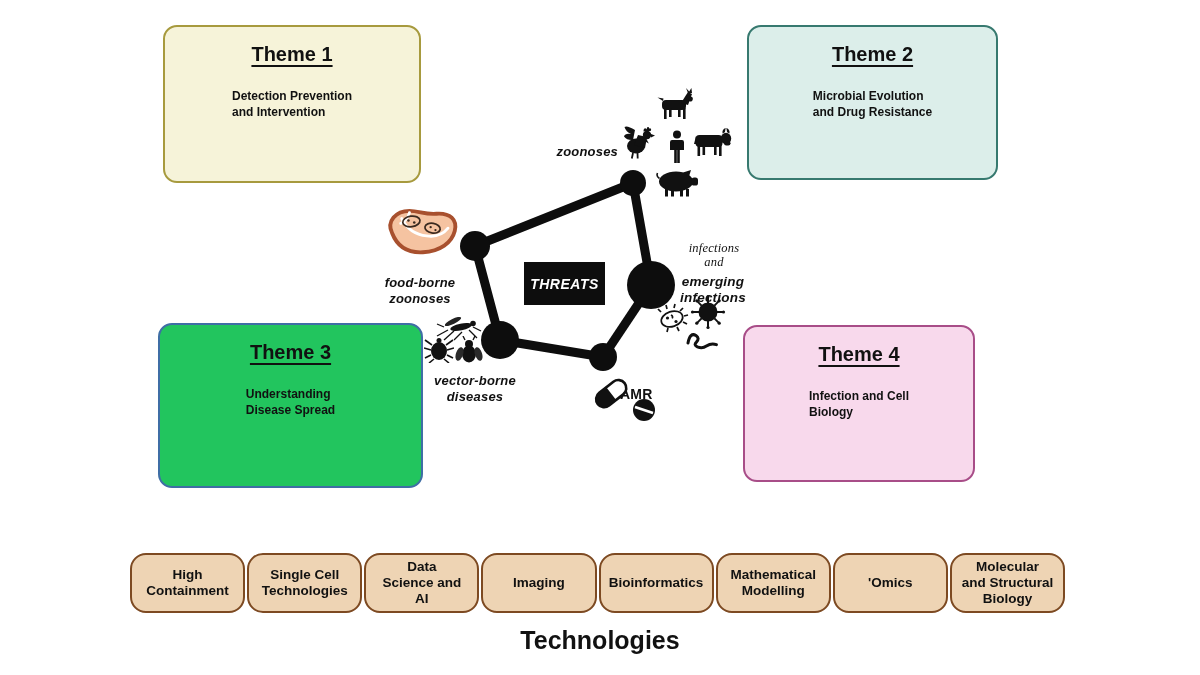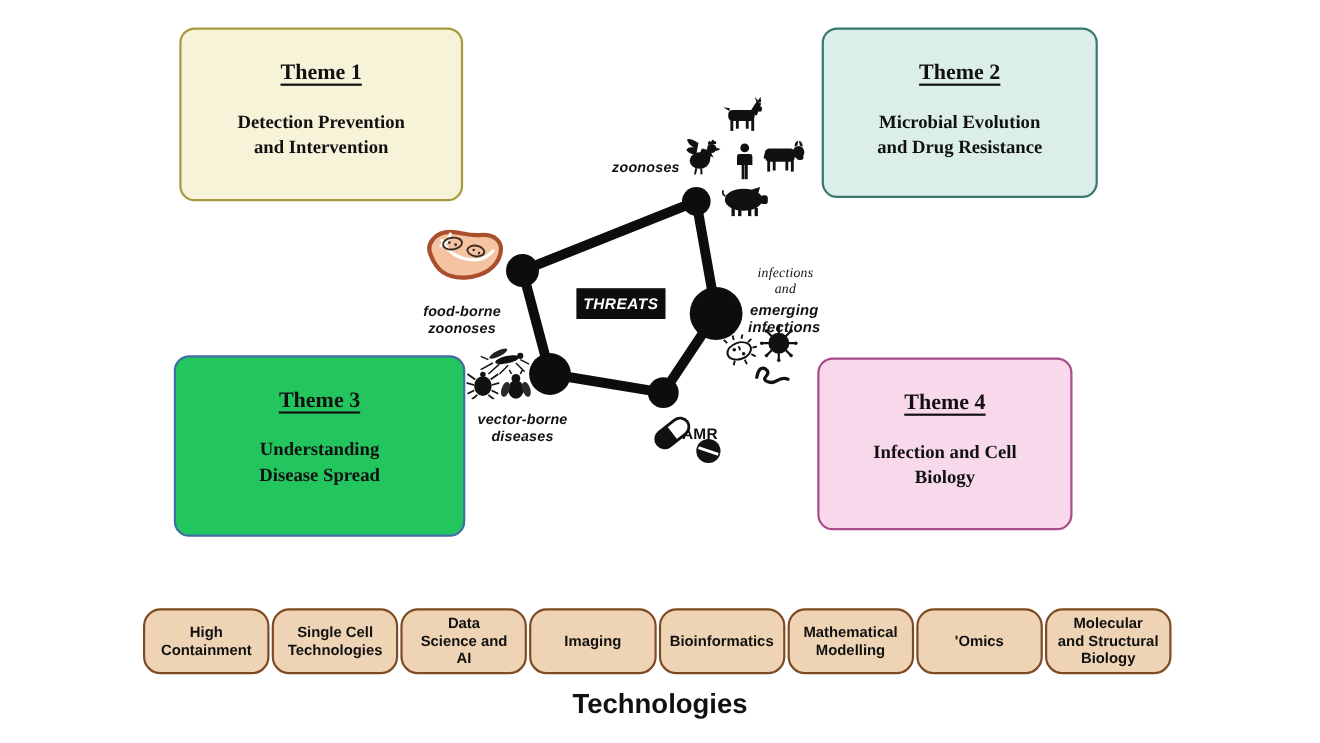--- a/index.html
+++ b/index.html
@@ -3,38 +3,38 @@
 <meta charset="utf-8">
 <style>
   html,body{margin:0;padding:0;background:#fff;}
   .canvas{
     position:relative;width:1200px;height:675px;background:#ffffff;overflow:hidden;
     font-family:"Liberation Sans", sans-serif;color:#111;
   }
   
   .theme-box{
     position:absolute;border-radius:14px;border:2.5px solid;box-sizing:border-box;
-    display:flex;flex-direction:column;align-items:center;padding-top:28px;font-family:Liberation Serif, serif;
+    display:flex;flex-direction:column;align-items:center;padding-top:16px;
   }
   .t1{left:163px;top:25px;width:258px;height:158px;background:#f6f3d9;border-color:#a79a3e;}
   .t2{left:747px;top:25px;width:251px;height:155px;background:#dceeea;border-color:#37796f;}
   .t3{left:158px;top:323px;width:265px;height:165px;background:#22c55e;border-color:#3f6ea5;}
   .t4{left:743px;top:325px;width:232px;height:157px;background:#f8d9ec;border-color:#a84d88;}
   .theme-title{
     font-size:20px;font-weight:bold;text-decoration:underline;
     text-underline-offset:4px;text-decoration-thickness:2px;
   }
   .theme-desc{
-    margin-top:22px;font-size:17px;font-weight:bold;text-align:center;
+    margin-top:22px;font-size:12px;font-weight:bold;
     white-space:pre-line;line-height:1.35;
   }
   
   .pentagon{position:absolute;left:0;top:0;width:1200px;height:675px;z-index:1;pointer-events:none;}
   .threats-box{
-    position:absolute;left:524px;top:262px;width:81px;height:28px;background:#0d0d0d;z-index:3;
+    position:absolute;left:524px;top:262px;width:81px;height:43px;background:#0d0d0d;z-index:3;
     display:flex;align-items:center;justify-content:center;
     color:#fff;font-size:14px;font-weight:bold;font-style:italic;letter-spacing:.5px;
   }
   .threat-label{
     position:absolute;z-index:2;font-weight:bold;font-style:italic;font-size:13px;
     text-align:center;white-space:pre-line;line-height:1.2;letter-spacing:.2px;margin-top:12px;
   }
   .lbl-zoonoses{left:540px;top:132px;width:78px;text-align:right;}
   .lbl-foodborne{left:374px;top:263px;width:92px;}
   .lbl-vectorborne{left:428px;top:361px;width:94px;}

